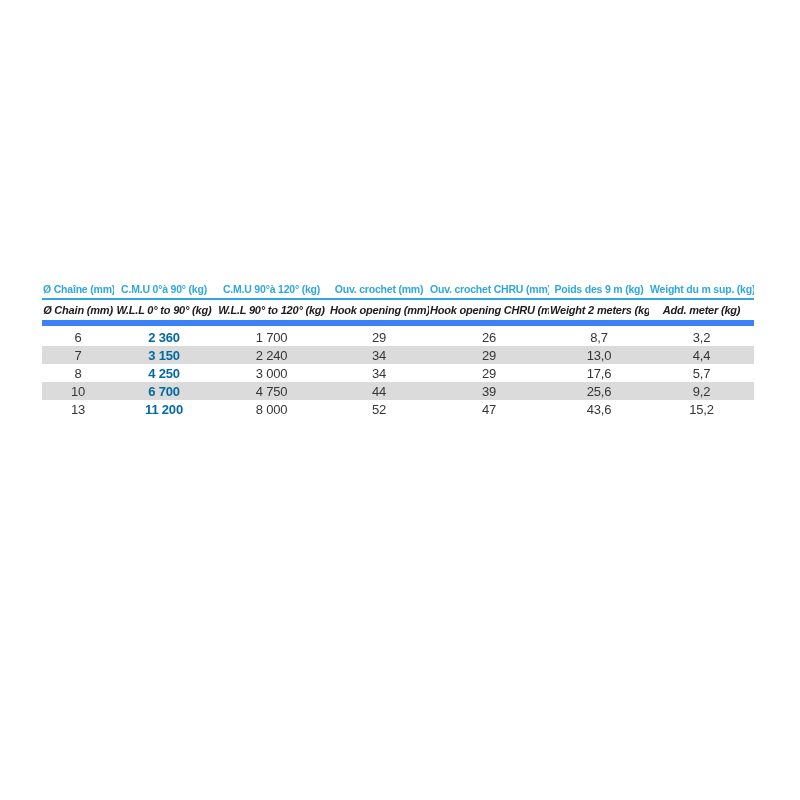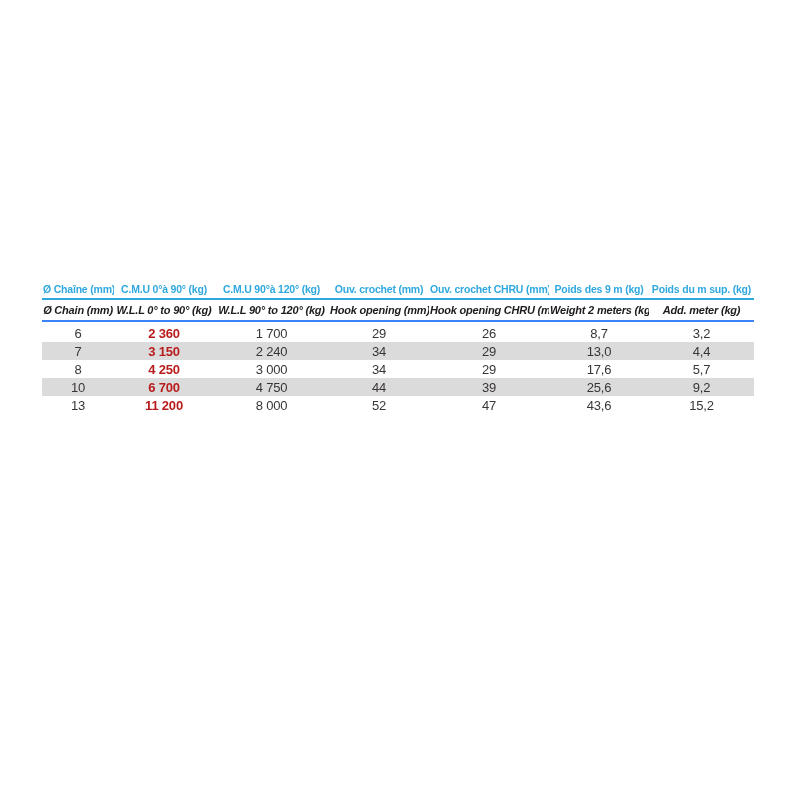--- a/index.html
+++ b/index.html
@@ -46,38 +46,38 @@
     font-weight: bold;
     border-bottom: 2px solid #2FA8DF;
     padding-bottom: 3px;
     letter-spacing: -0.2px;
   }
   tr.hdr-en th {
     color: #1f1b1c;
     font-size: 11px;
     font-weight: bold;
     font-style: italic;
-    border-bottom: 2px solid #3b82f6;
+    border-bottom: 6px solid #3b82f6;
     padding-top: 4px;
     padding-bottom: 4px;
     letter-spacing: -0.2px;
   }
   tbody td {
     text-align: center;
     vertical-align: middle;
     height: 18px;
     font-size: 13px;
     color: #393536;
     padding: 0;
     white-space: nowrap;
     letter-spacing: -0.2px;
   }
   tbody tr:first-child td { padding-top: 2px; }
   tbody tr.alt { background: #DBDBDB; }
-  tbody td.bold-col { font-weight: bold; color: #b91c1c; }
+  tbody td.bold-col { font-weight: bold; color: #0369a1; }
 </style>
 </head>
 <body>
 
 <div class="table-wrap">
   <table class="spec-table">
     <colgroup>
       <col class="c0">
         <col class="c1">
         <col class="c2">
@@ -87,21 +87,21 @@
         <col class="c6">
     </colgroup>
     <thead>
       <tr class="hdr-fr" id="hdr-fr">
           <th>Ø Chaîne (mm)</th>
           <th>C.M.U 0°à 90° (kg)</th>
           <th>C.M.U 90°à 120° (kg)</th>
           <th>Ouv. crochet (mm)</th>
           <th>Ouv. crochet CHRU (mm)</th>
           <th>Poids des 9 m (kg)</th>
-          <th>Poids du m sup. (kg)</th>
+          <th>Weight du m sup. (kg)</th>
         </tr>
       <tr class="hdr-en" id="hdr-en">
           <th>Ø Chain (mm)</th>
           <th>W.L.L 0° to 90° (kg)</th>
           <th>W.L.L 90° to 120° (kg)</th>
           <th>Hook opening (mm)</th>
           <th>Hook opening CHRU (mm)</th>
           <th>Weight 2 meters (kg)</th>
           <th>Add. meter (kg)</th>
         </tr>

